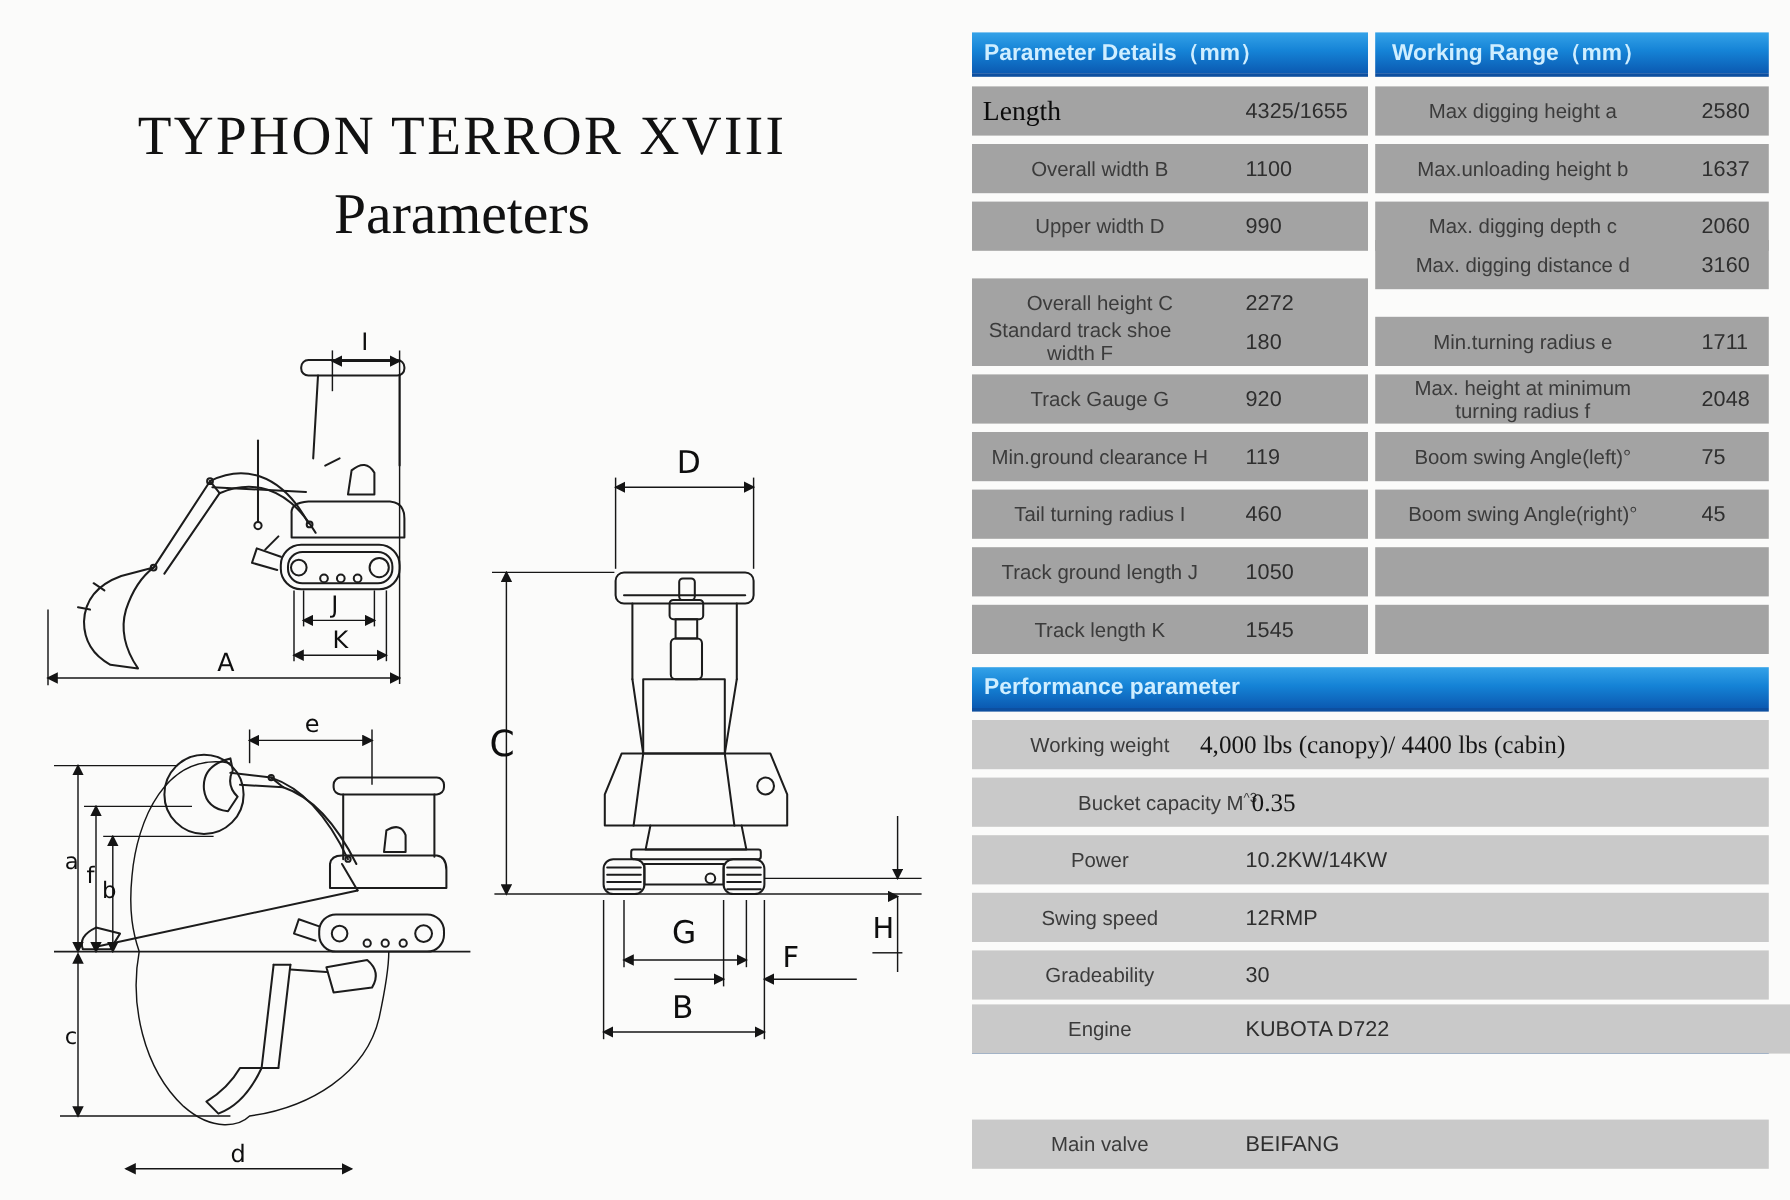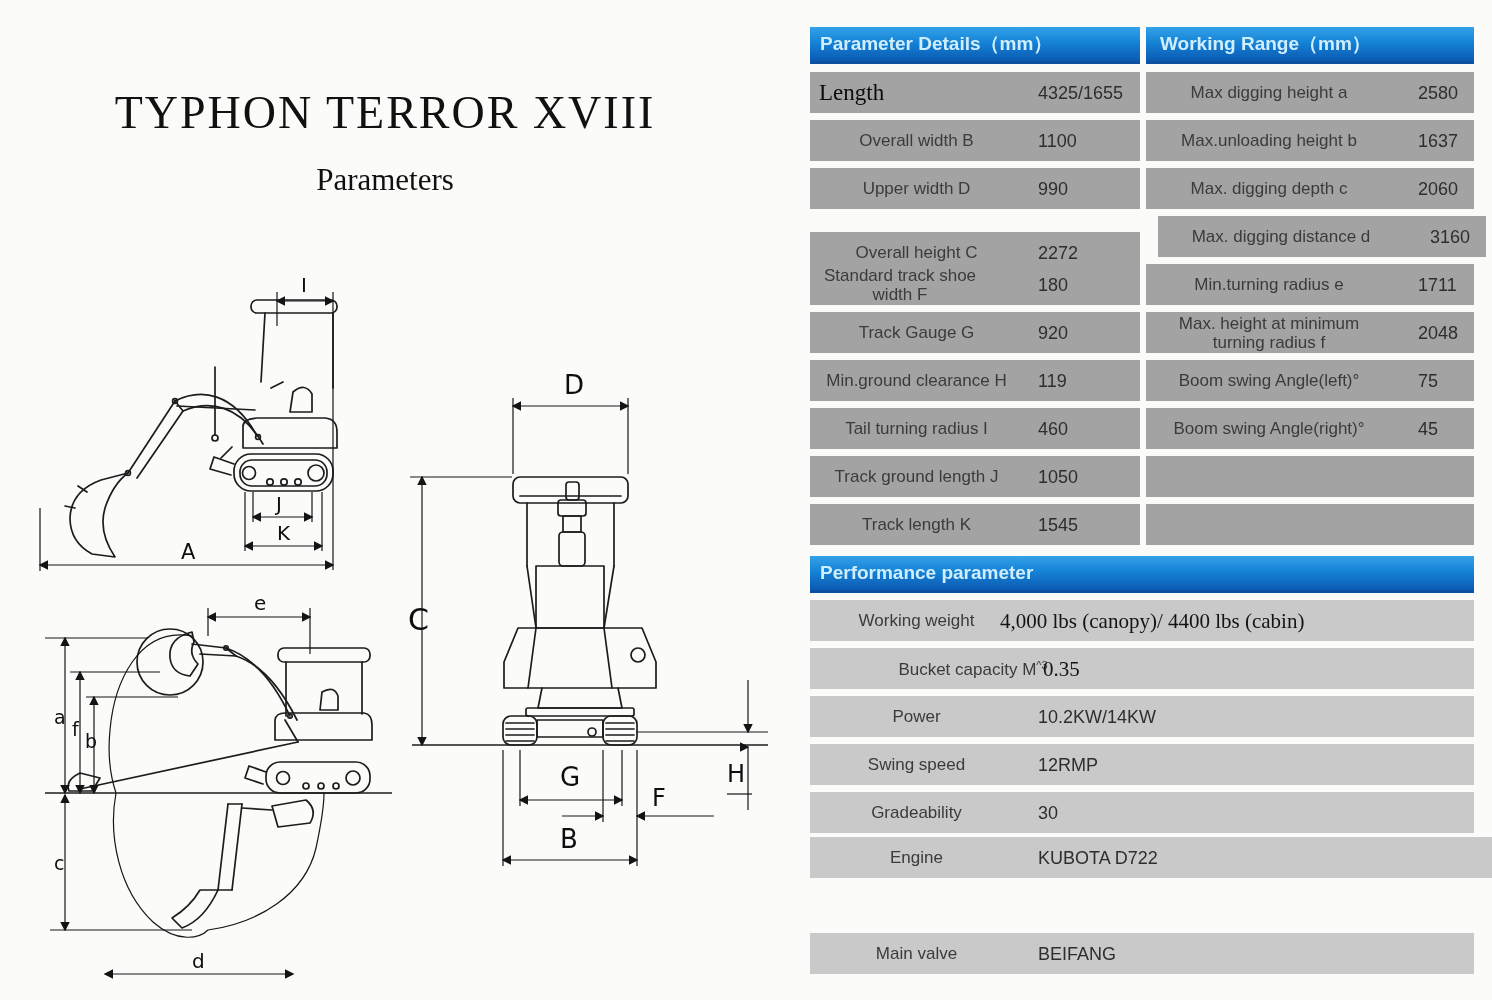--- a/index.html
+++ b/index.html
@@ -7,21 +7,21 @@
     position:relative;width:1492px;height:1000px;overflow:hidden;
     background:#fbfbfa;
     font-family:"Liberation Sans","DejaVu Sans",sans-serif;
   }
   
   .title{
     position:absolute;left:55px;top:86px;width:660px;text-align:center;
     font-family:"Liberation Serif","DejaVu Serif",serif;color:#111;
   }
   .title .l1{font-size:46px;letter-spacing:2px;white-space:nowrap;}
-  .title .l2{font-size:31px;margin-top:23px;}
+  .title .l2{font-size:48px;margin-top:12px;}
   
   .right-panel{position:absolute;left:810px;top:0;width:664px;height:796px;text-align:center;}
   .blue-bar{
     position:absolute;box-sizing:border-box;height:37px;
     background:linear-gradient(180deg,#34a2e8 0%,#1583d6 45%,#0b5ab2 100%);
     border-bottom:3px solid #0d4fa0;
     color:#cfeeff;font-size:19px;font-weight:600;
     display:flex;align-items:center;padding-left:10px;
   }
   .cell{position:absolute;background:#a3a3a3;height:41px;}
@@ -282,21 +282,21 @@
       <div class="cell cr" style="top:168px;">
           <span class="lbl">Max. digging depth c</span>
           <span class="val">2060</span>
         </div>
     </div>
     <div>
       <div class="cell cl" style="top:232px;">
           <span class="lbl">Overall height C</span>
           <span class="val">2272</span>
         </div>
-      <div class="cell cr" style="top:216px;margin-left:12px;">
+      <div class="cell cr" style="top:200px;">
           <span class="lbl">Max. digging distance d</span>
           <span class="val">3160</span>
         </div>
     </div>
     <div>
       <div class="cell cl" style="top:264px;">
           <span class="lbl narrow">Standard track shoe width F</span>
           <span class="val">180</span>
         </div>
       <div class="cell cr" style="top:264px;">

